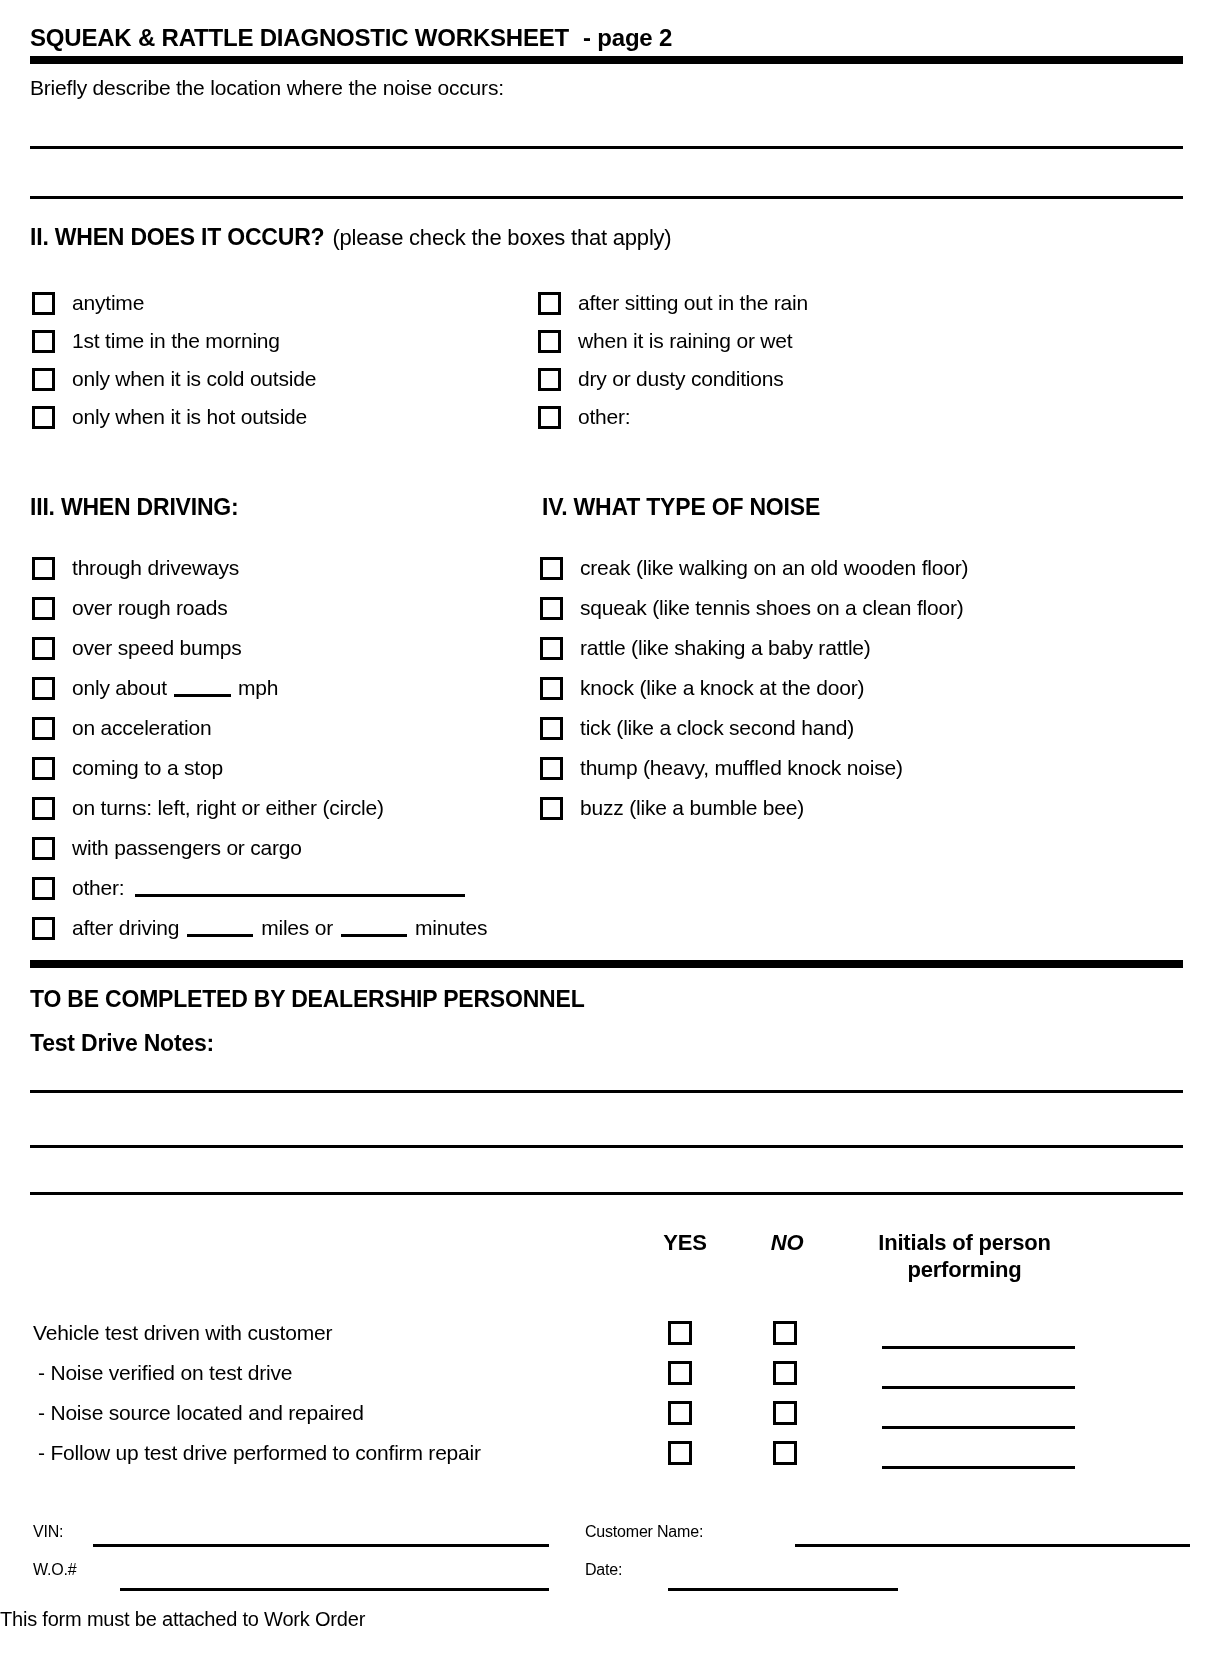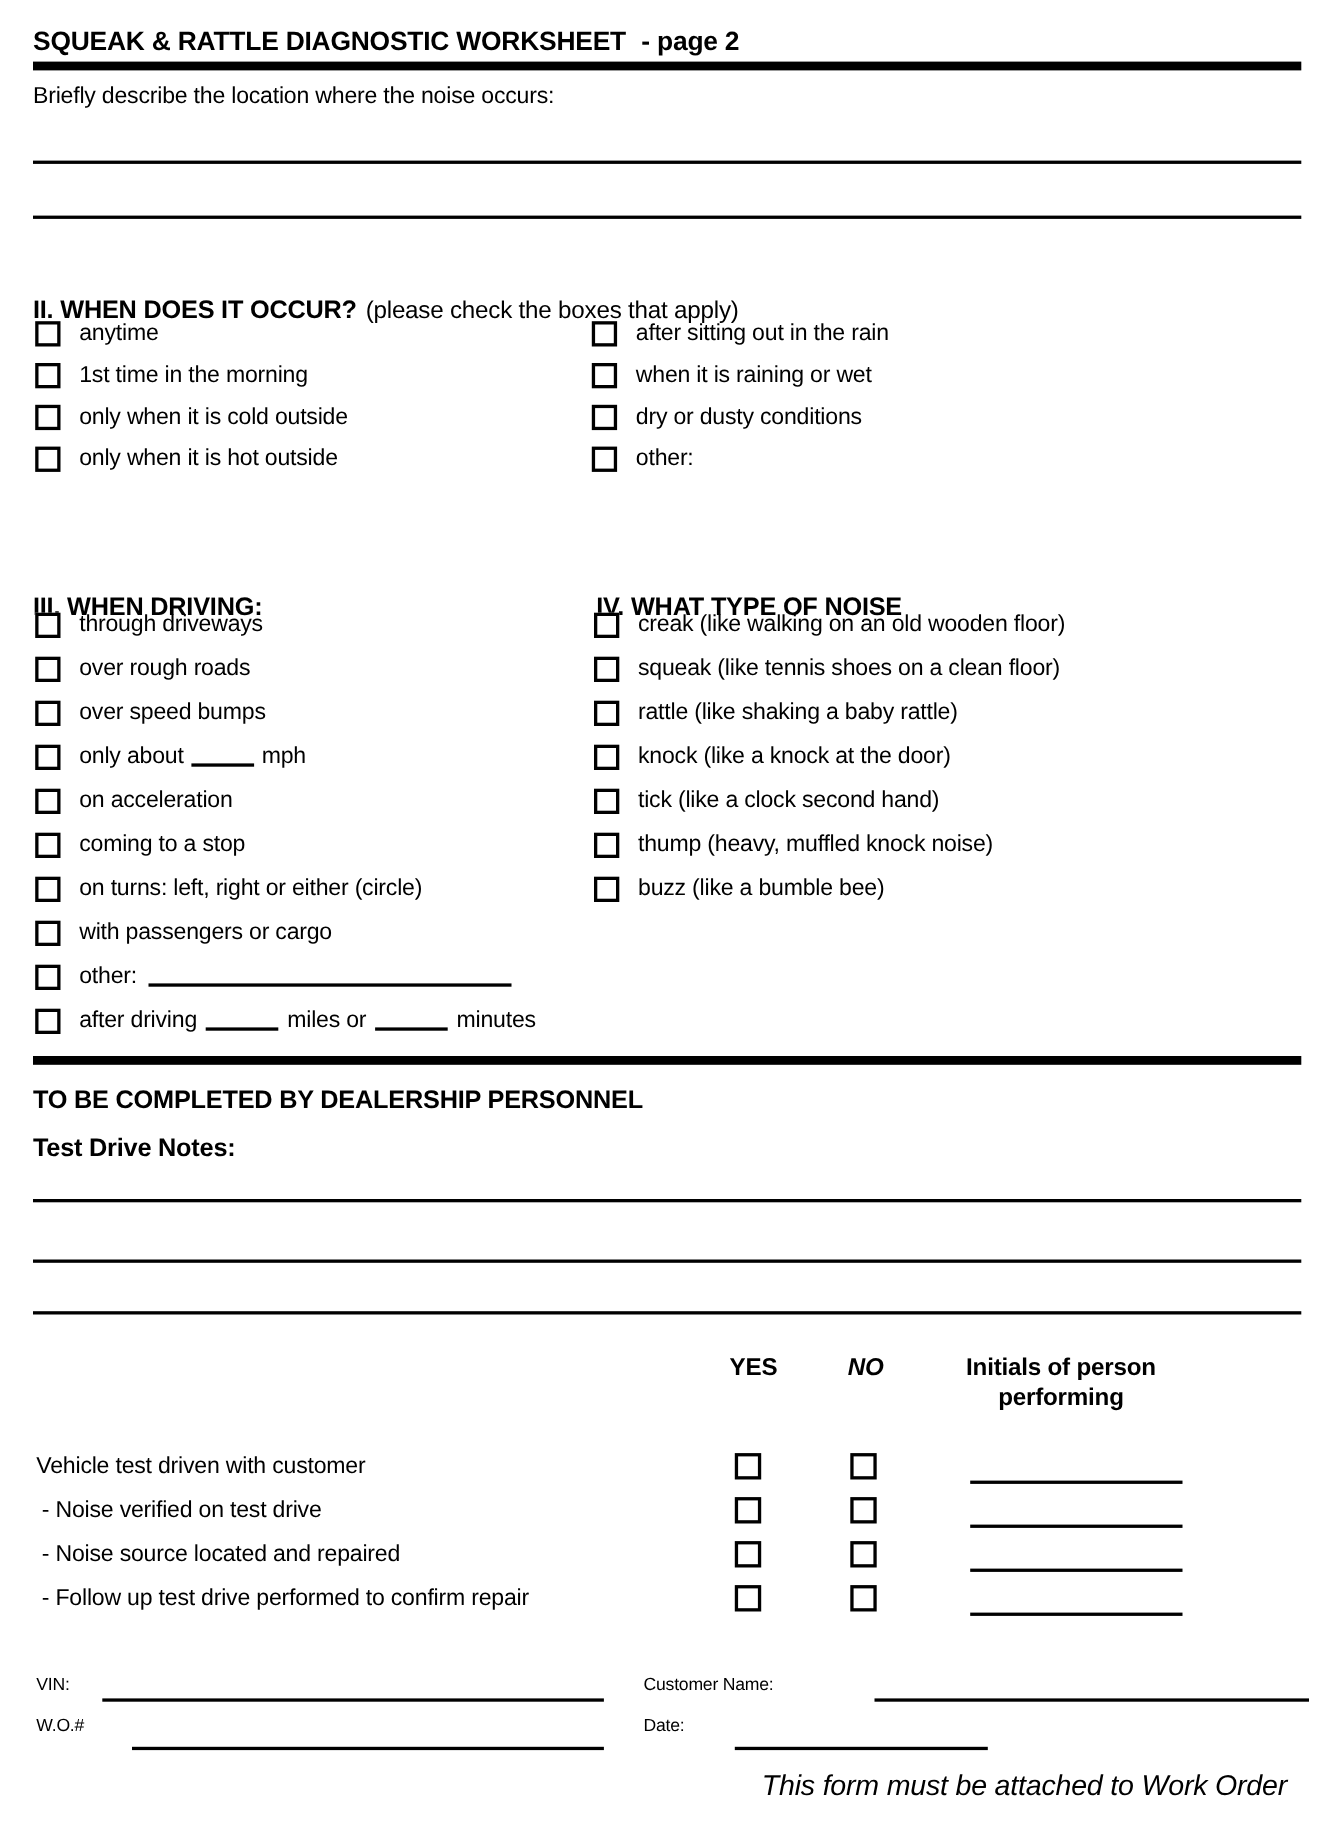--- a/index.html
+++ b/index.html
@@ -6,40 +6,40 @@
   .page{
     position:relative;width:1216px;height:1660px;background:#fff;
     font-family:"Liberation Sans","DejaVu Sans",sans-serif;color:#000;
     overflow:hidden;letter-spacing:-0.2px;
   }
   .hbar{position:absolute;height:8px;background:#000;}
   .rule{position:absolute;height:3px;background:#000;}
   .title{position:absolute;left:30px;top:24px;font-size:24px;font-weight:bold;white-space:nowrap;}
   .title .pagepart{margin-left:14px;}
   .prompt{position:absolute;left:30px;top:76px;font-size:21px;}
-  .shead{position:absolute;font-size:23px;font-weight:bold;white-space:nowrap;margin-top:44px;}
+  .shead{position:absolute;font-size:23px;font-weight:bold;white-space:nowrap;}
   .shead .paren{font-weight:normal;font-size:22px;margin-left:8px;}
   .col{position:absolute;display:flex;flex-direction:column;}
   .crow{display:flex;align-items:center;font-size:21px;white-space:nowrap;}
   .h38{height:38px;} .h40{height:40px;}
   .cb{display:inline-block;width:17px;height:17px;border:3px solid #000;flex:0 0 auto;margin-right:17px;background:#fff;}
   .blank{display:inline-block;height:14px;border-bottom:3px solid #000;}
   .b57{width:57px;margin:0 7px;}
   .b66{width:66px;margin:0 8px;}
   .b330{width:330px;margin-left:10px;}
   .bigh{position:absolute;left:30px;font-size:23px;font-weight:bold;white-space:nowrap;}
   .colhdr{position:absolute;font-size:22px;font-weight:bold;text-align:center;line-height:27px;}
   .trow{position:absolute;left:0;width:1216px;height:40px;}
   .trow .rlabel{position:absolute;left:33px;top:50%;transform:translateY(-50%);font-size:21px;white-space:nowrap;}
   .trow .rlabel.ind{left:38px;}
   .cb2{position:absolute;width:18px;height:18px;border:3px solid #000;background:#fff;}
   .ycb{left:668px;top:8px;} .ncb{left:773px;top:8px;}
   .iline{position:absolute;left:882px;top:33px;width:193px;height:3px;background:#000;}
   .flabel{position:absolute;font-size:16px;white-space:nowrap;}
-  .footer{position:absolute;left:0;top:1608px;width:1170px;text-align:right;font-size:26px;font-style:italic;}
+  .footer{position:absolute;left:0;top:1608px;width:1170px;text-align:left;font-size:20px;}
 </style>
 </head>
 <body>
 
 <div class="page">
 
   <div class="title">
     <span>SQUEAK &amp; RATTLE DIAGNOSTIC WORKSHEET</span><span class="pagepart">- page 2</span>
   </div>
   <div class="hbar" style="left:30px;top:56px;width:1153px;"></div>

